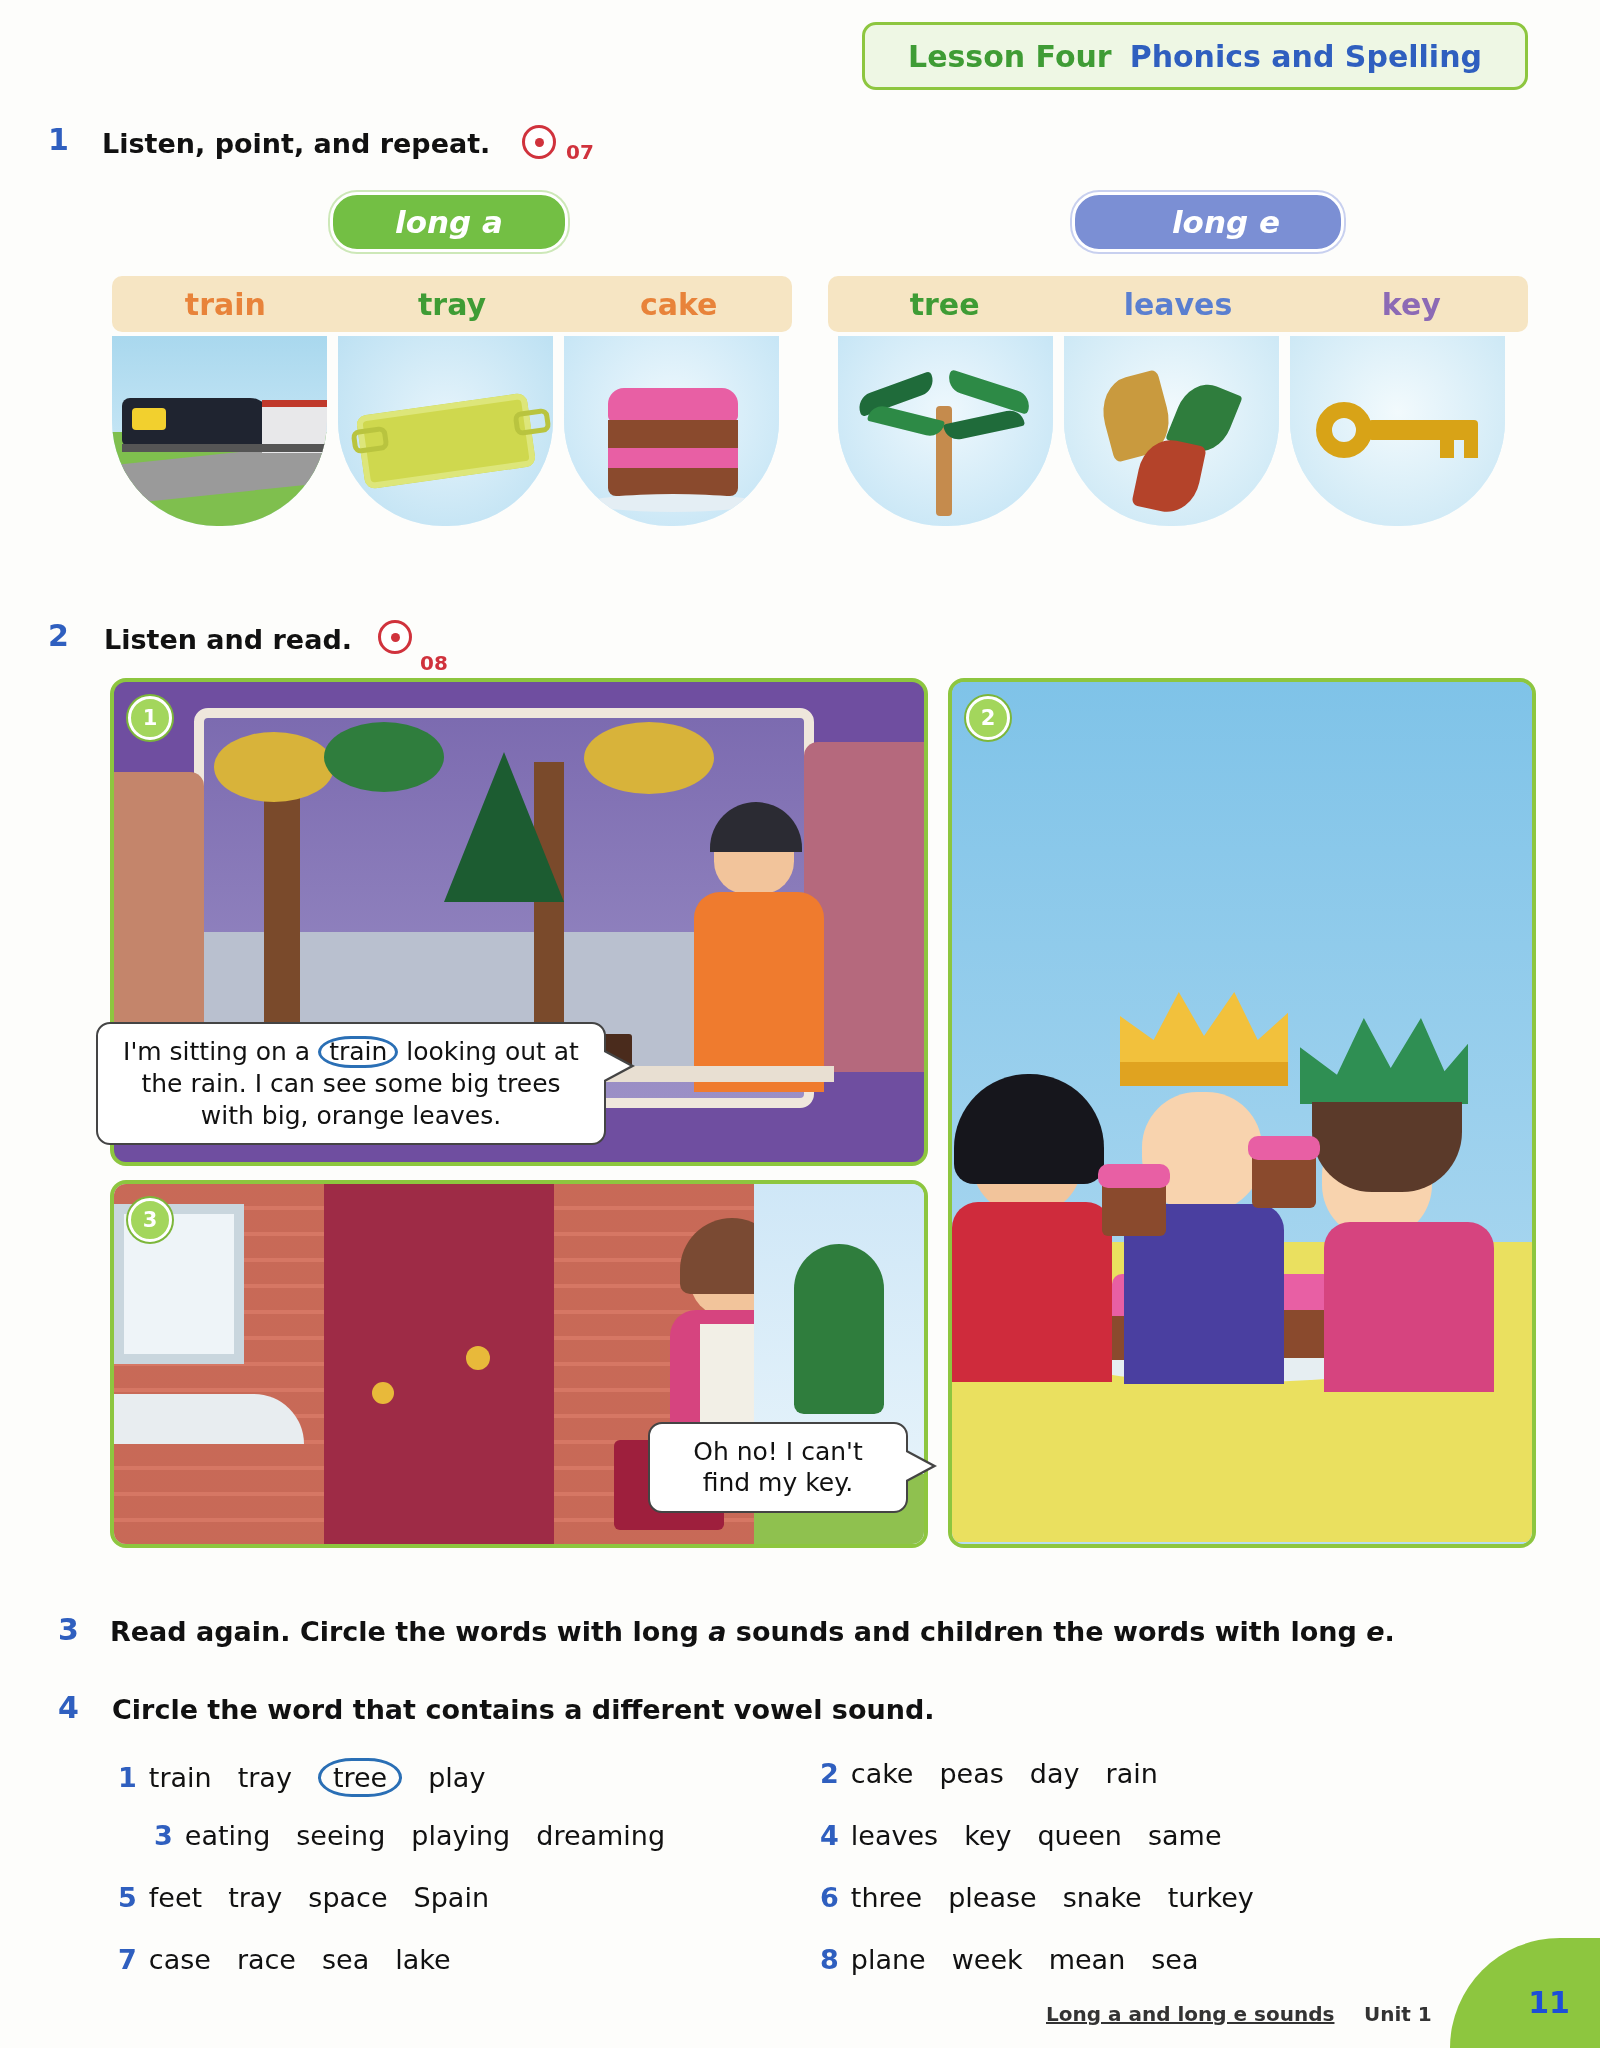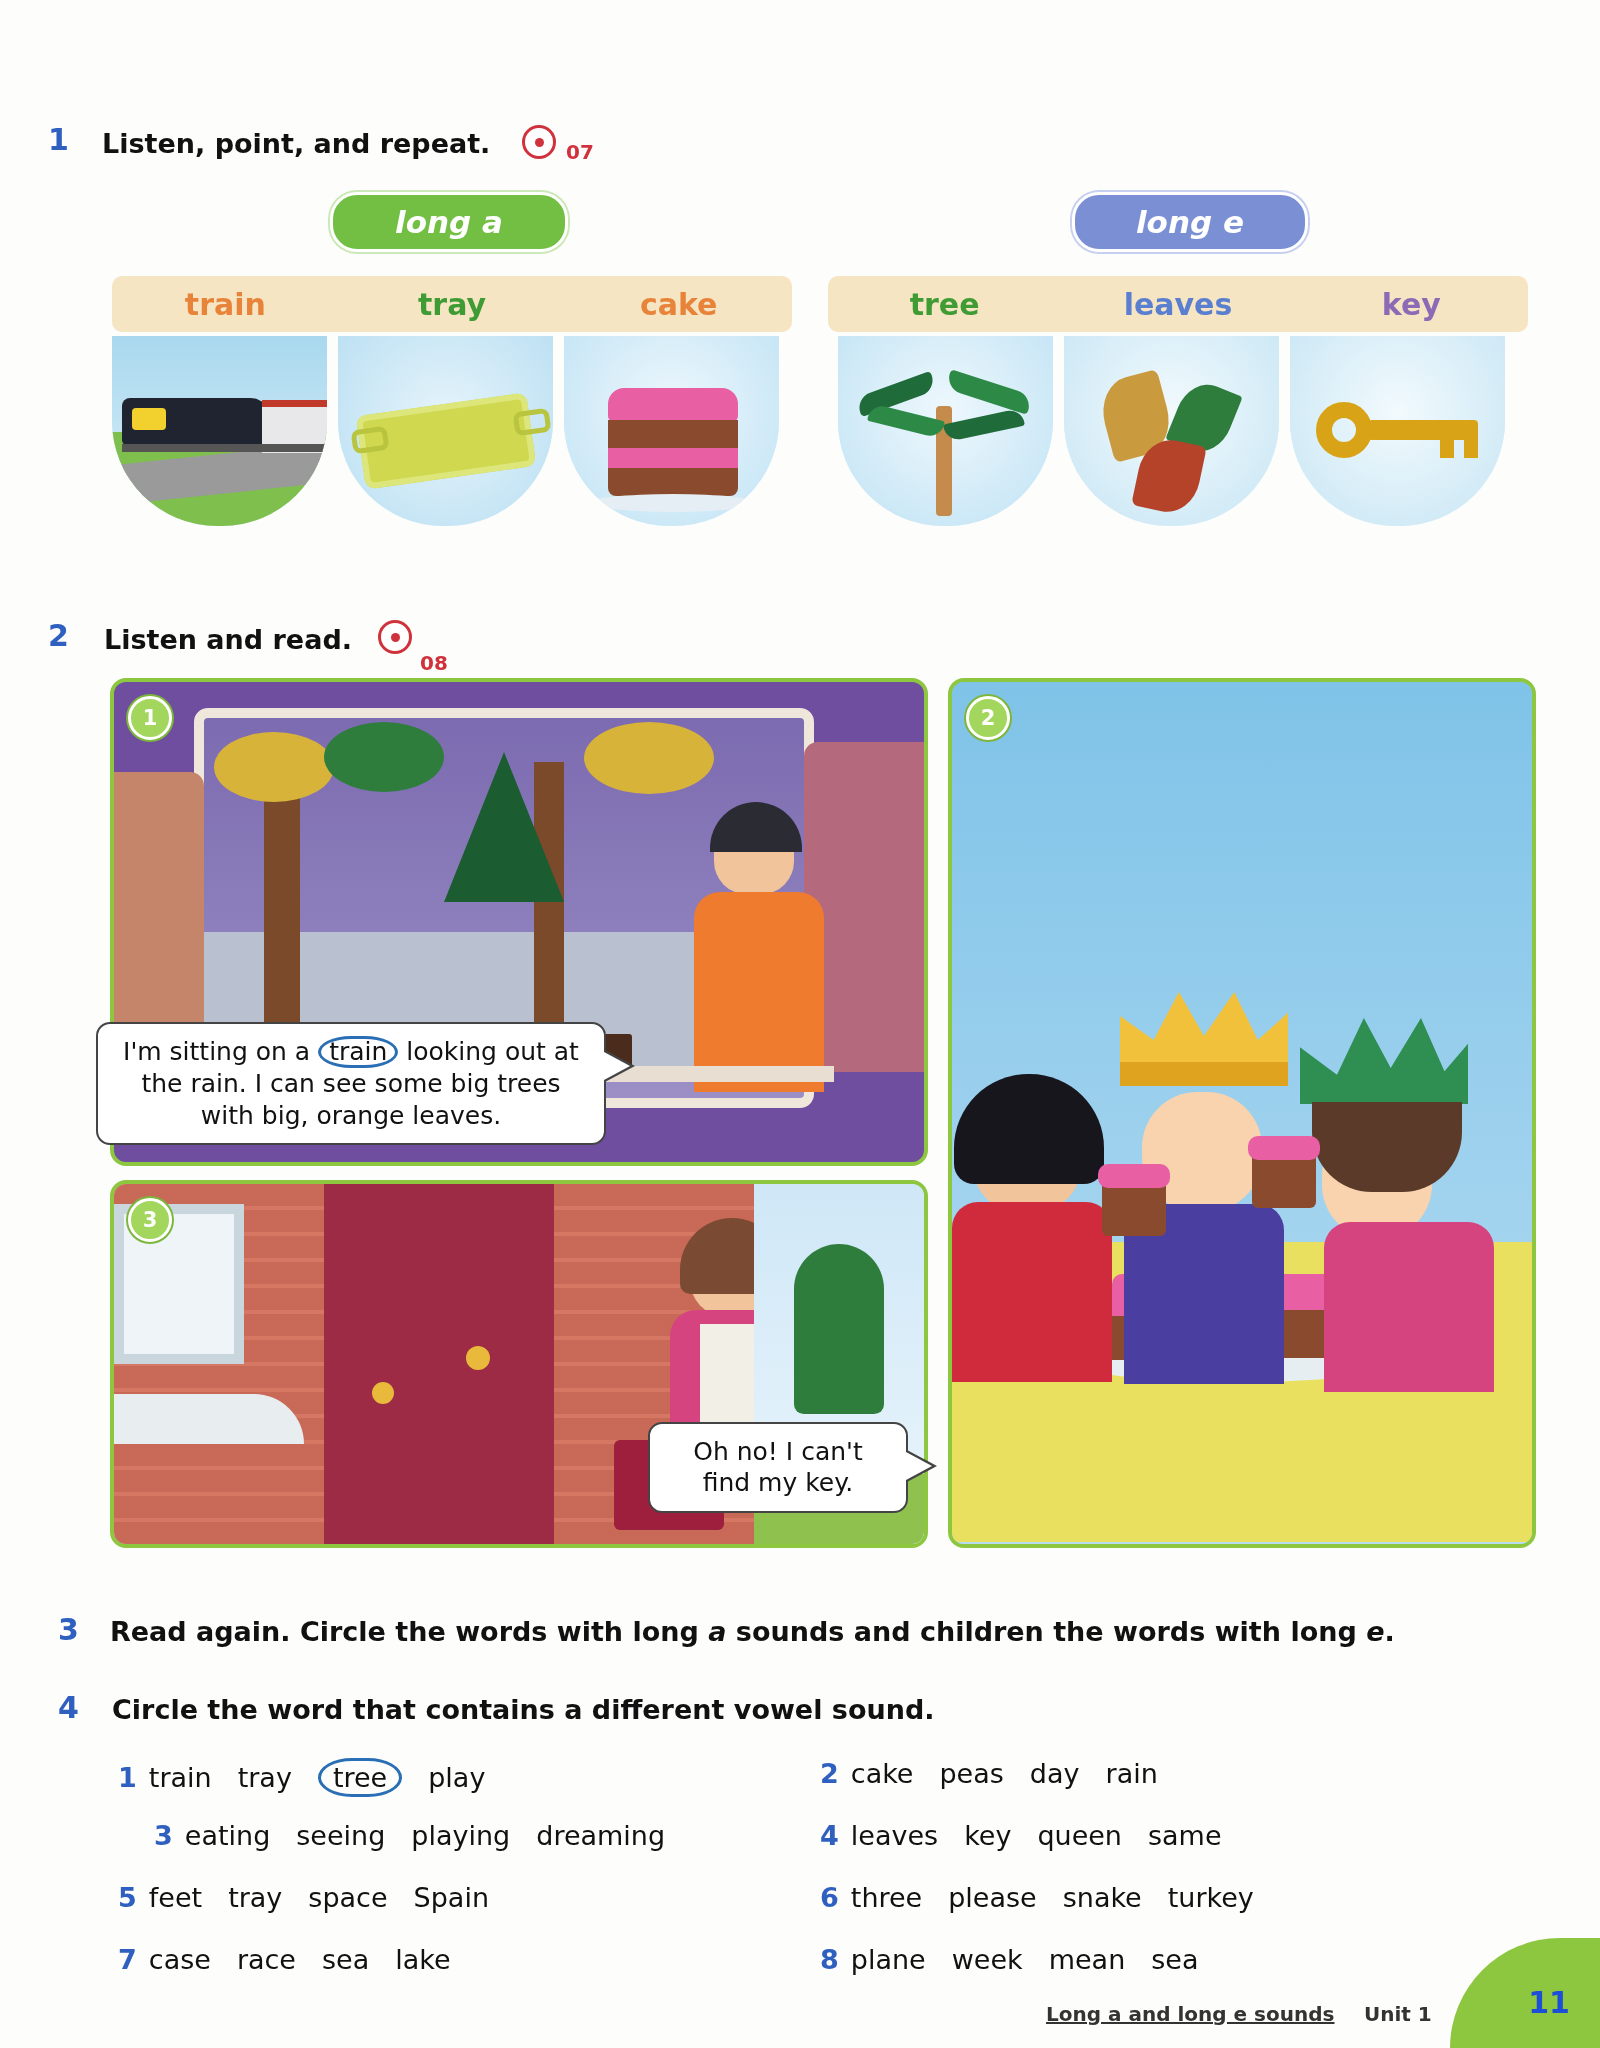--- a/index.html
+++ b/index.html
@@ -245,20 +245,24 @@
     z-index: 5;
   }
   
   .sky { position:absolute; left:0; top:0; width:100%; height:100%; }
 </style>
 </head>
 <body>
 
 <div class="page">
 
+  <div class="lesson-banner">
+    <span class="l1">Lesson Four</span>
+    <span class="l2">Phonics and Spelling</span>
+  </div>
 
   <div class="ex-num" style="left:48px; top:122px;">1</div>
   <div class="ex-text" style="left:102px; top:128px;">Listen, point, and repeat.</div>
   <div class="cd-icon" style="left:522px; top:125px;"></div>
   <div class="cd-num" style="left:566px; top:140px;">07</div>
 
   <div class="pill long-a" style="left:330px; top:192px; width:232px;">long a</div>
   <div class="word-strip" style="left:112px; top:276px; width:680px;">
     <div class="w" style="color:#e8833a;">train</div>
     <div class="w" style="color:#3f9c35;">tray</div>
@@ -284,21 +288,21 @@
 
   <div class="pic-card" style="left:564px; top:336px;">
     <div class="sky" style="background:radial-gradient(circle at 50% 40%, #eef8fd, #bfe2f4);"></div>
     <div style="position:absolute;left:44px;top:52px;width:130px;height:34px;background:#e85fa4;border-radius:16px 16px 6px 6px;"></div>
     <div style="position:absolute;left:44px;top:84px;width:130px;height:34px;background:#8a4a2d;"></div>
     <div style="position:absolute;left:44px;top:112px;width:130px;height:22px;background:#e85fa4;"></div>
     <div style="position:absolute;left:44px;top:132px;width:130px;height:28px;background:#8a4a2d;border-radius:0 0 8px 8px;"></div>
     <div style="position:absolute;left:24px;top:158px;width:170px;height:18px;background:#e4eef4;border-radius:50%;"></div>
   </div>
 
-  <div class="pill long-e" style="left:1072px; top:192px; width:230px;">long e</div>
+  <div class="pill long-e" style="left:1072px; top:192px; width:230px;padding-left:36px;">long e</div>
   <div class="word-strip" style="left:828px; top:276px; width:700px;">
     <div class="w" style="color:#3f9c35;">tree</div>
     <div class="w" style="color:#5a7fd0;">leaves</div>
     <div class="w" style="color:#8c6ab5;">key</div>
   </div>
 
   <div class="pic-card" style="left:838px; top:336px;">
     <div class="sky" style="background:radial-gradient(circle at 50% 40%, #eef8fd, #bfe2f4);"></div>
     <div style="position:absolute;left:98px;top:70px;width:16px;height:110px;background:#c58b4d;border-radius:4px;"></div>
     <div style="position:absolute;left:18px;top:48px;width:80px;height:20px;background:#1f6b3a;border-radius:40px 10px 40px 10px;transform:rotate(-20deg);"></div>

